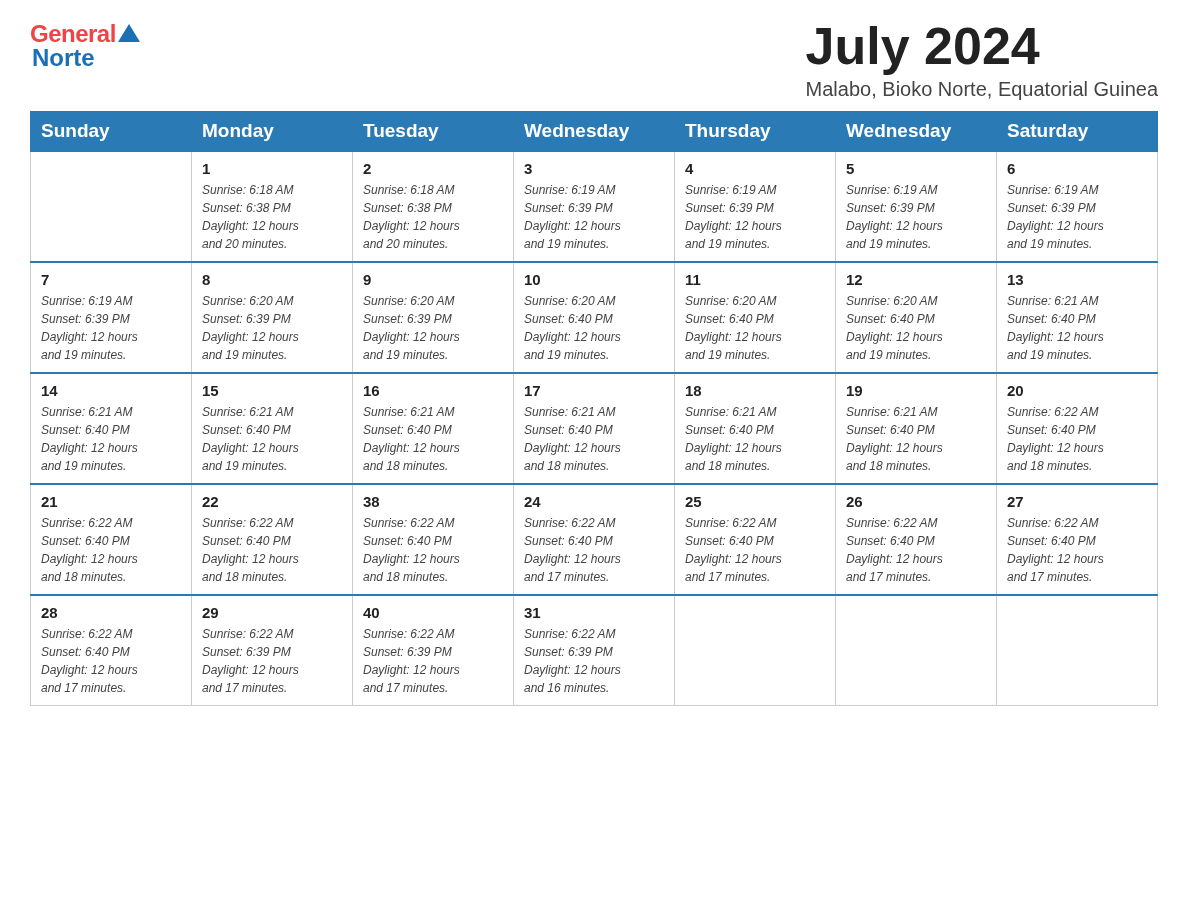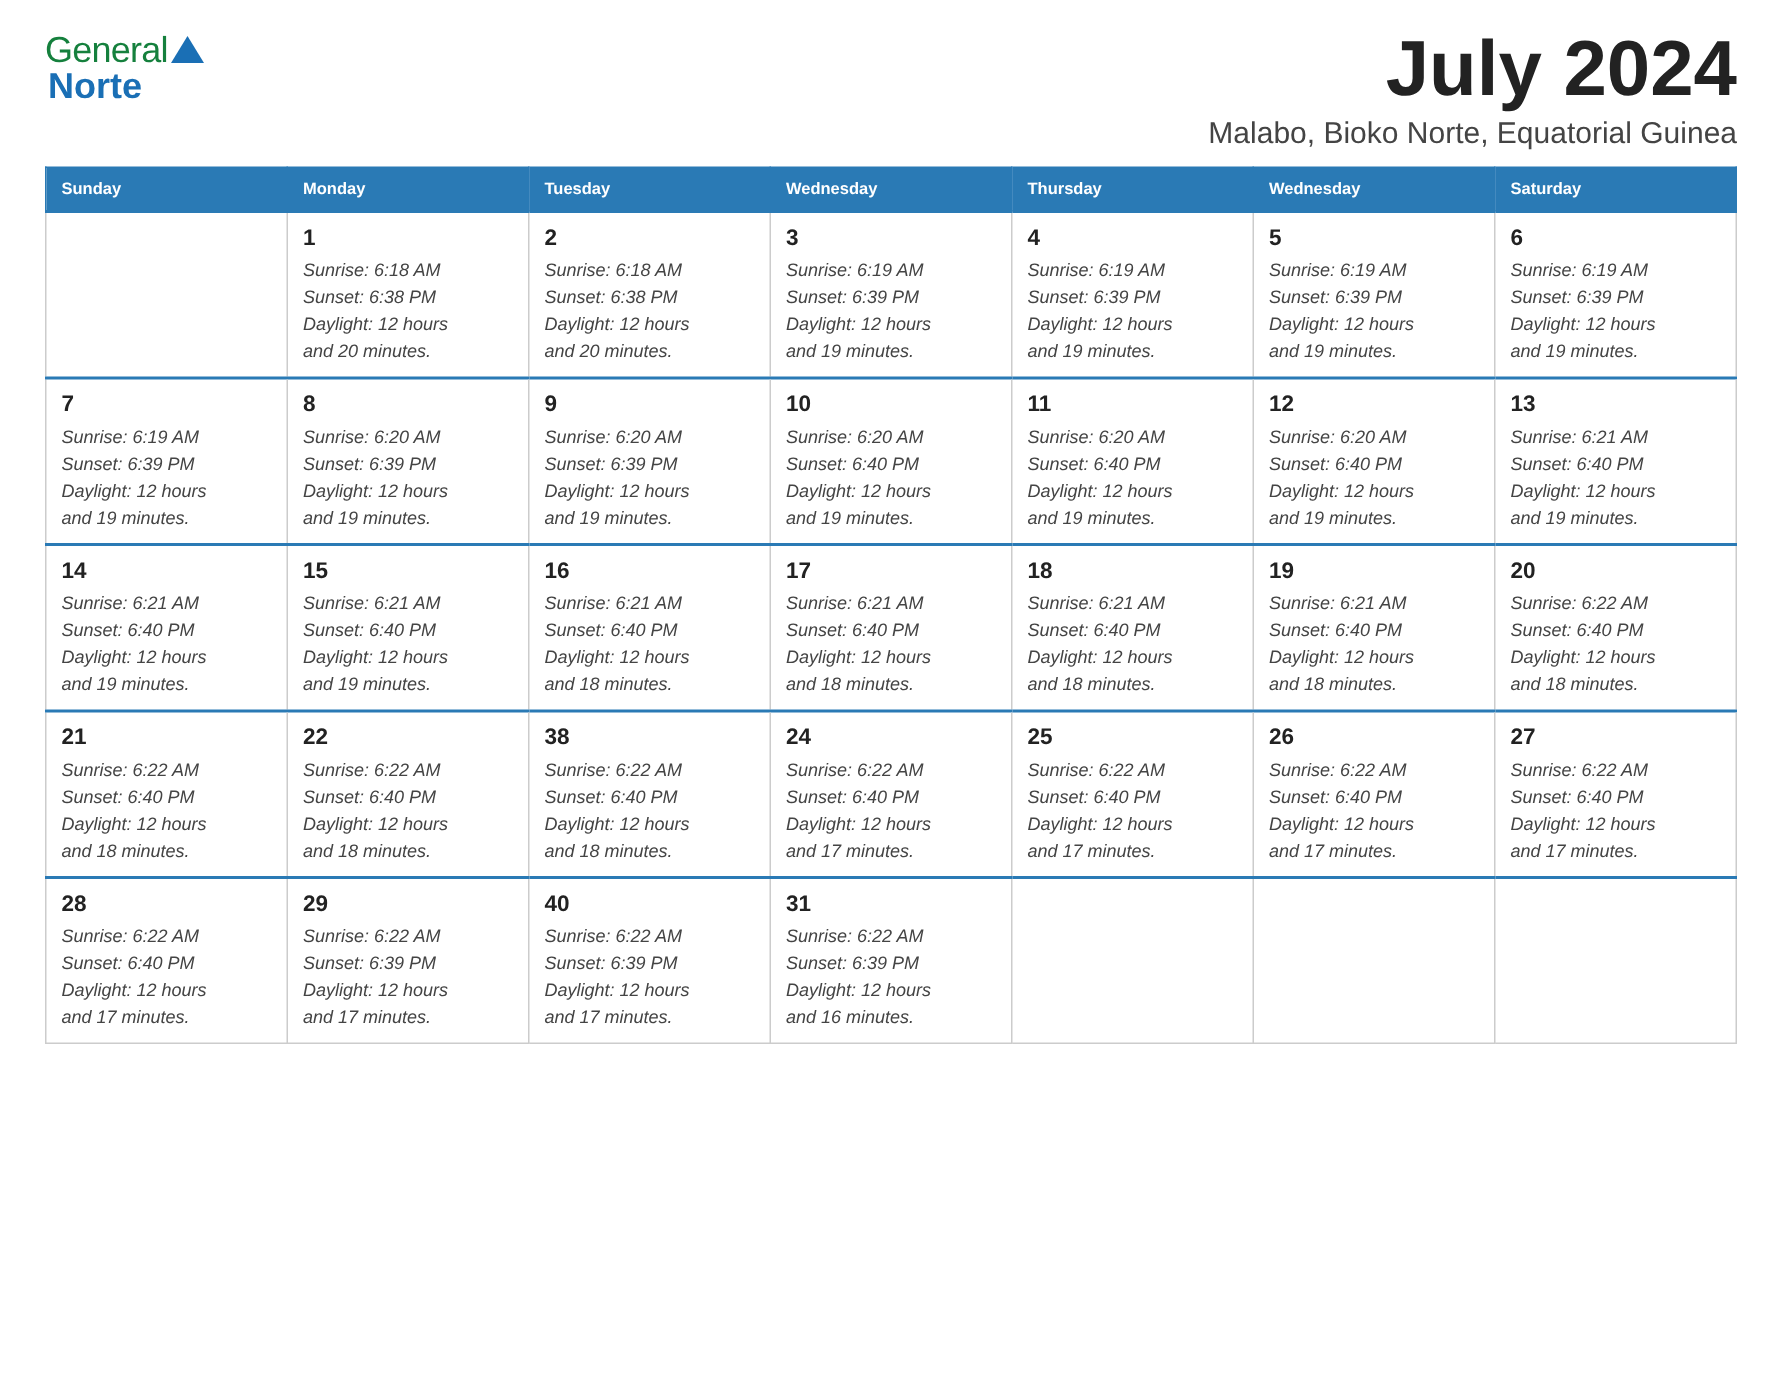--- a/index.html
+++ b/index.html
@@ -10,42 +10,42 @@
       min-height: 918px;
       padding: 20px 30px;
     }
     .header-area {
       display: flex;
       justify-content: space-between;
       align-items: flex-start;
       margin-bottom: 10px;
     }
     .title-area {
-      text-align: right;
+      text-align: left;
     }
     .month-year {
       font-size: 52px;
       font-weight: bold;
       color: #222;
       line-height: 1;
     }
     .location {
       font-size: 20px;
       color: #444;
       margin-top: 6px;
     }
     .calendar-table {
       width: 100%;
       border-collapse: collapse;
       margin-top: 10px;
     }
     .calendar-table th {
       background-color: #2a7ab5;
       color: #ffffff;
-      font-size: 11px;
+      font-size: 19px;
       font-weight: bold;
       padding: 8px 10px;
       text-align: left;
       border: 1px solid #2a7ab5;
     }
     .calendar-table td {
       vertical-align: top;
       border: 1px solid #cccccc;
       padding: 8px 10px;
       width: 14.28%;
@@ -82,21 +82,21 @@
       display: flex;
       align-items: center;
     }
   </style>
 </head>
 <body>
 
 <div class="header-area">
   <div class="logo-wrapper">
     <div class="logo-top-line">
-      <span style="font-size:24px;font-weight:normal;color:#15803d;letter-spacing:-0.5px;">General</span>
+      <span style="font-size:24px;font-weight:bold;color:#ef4444;letter-spacing:-0.5px;">General</span>
       <svg width="22" height="22" viewBox="0 0 22 22" style="margin-left:2px;margin-top:-2px;">
         <polygon points="11,2 22,20 0,20" fill="#1a6fb5"></polygon>
       </svg>
     </div>
     <span style="font-size:24px;font-weight:bold;color:#1a6fb5;margin-top:-4px;margin-left:2px;">Norte</span>
   </div>
   <div class="title-area">
     <div class="month-year">July 2024</div>
     <div class="location">Malabo, Bioko Norte, Equatorial Guinea</div>
   </div>

